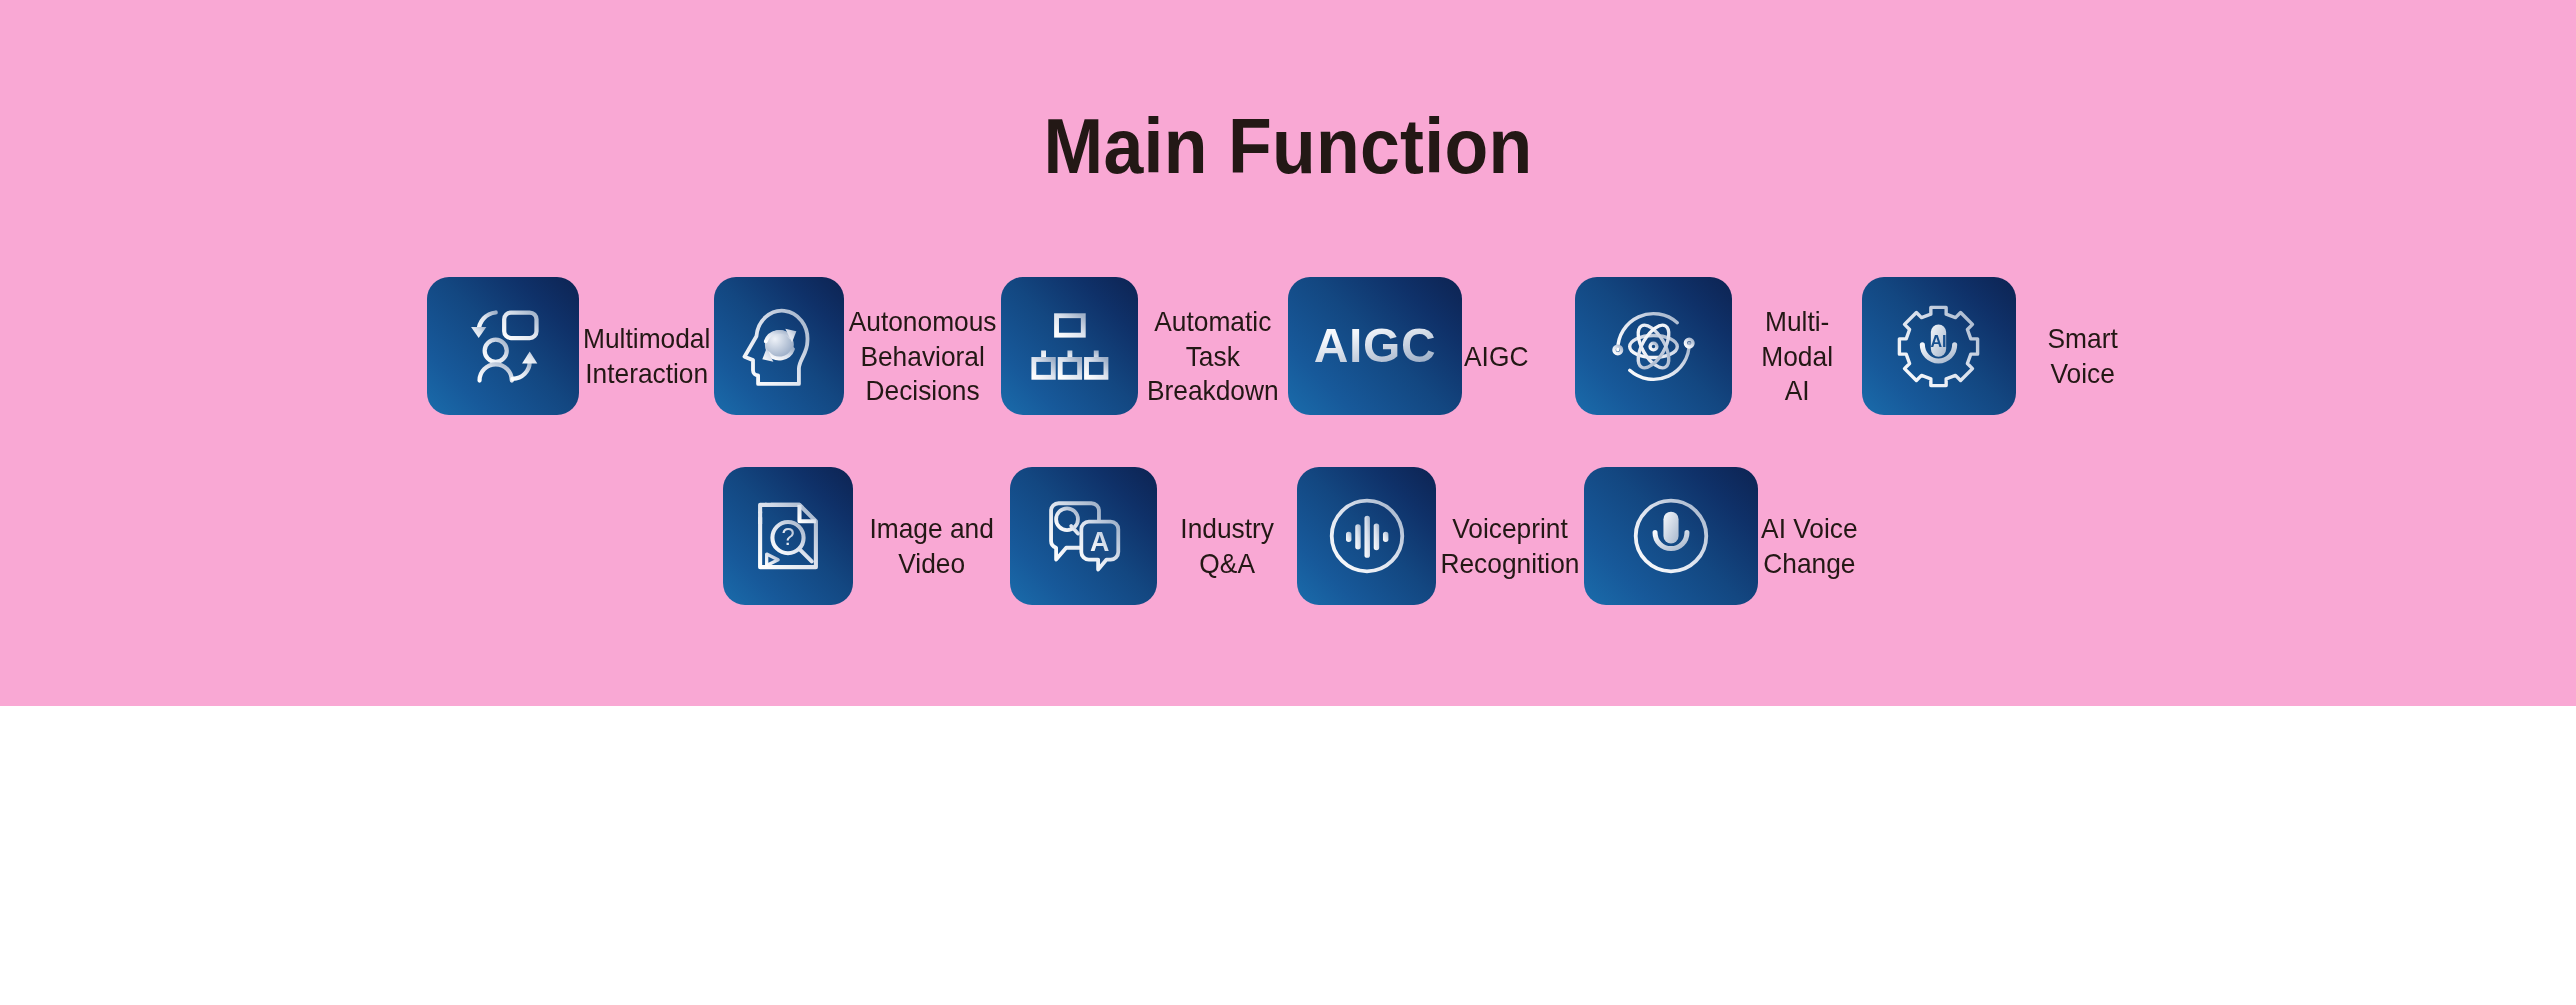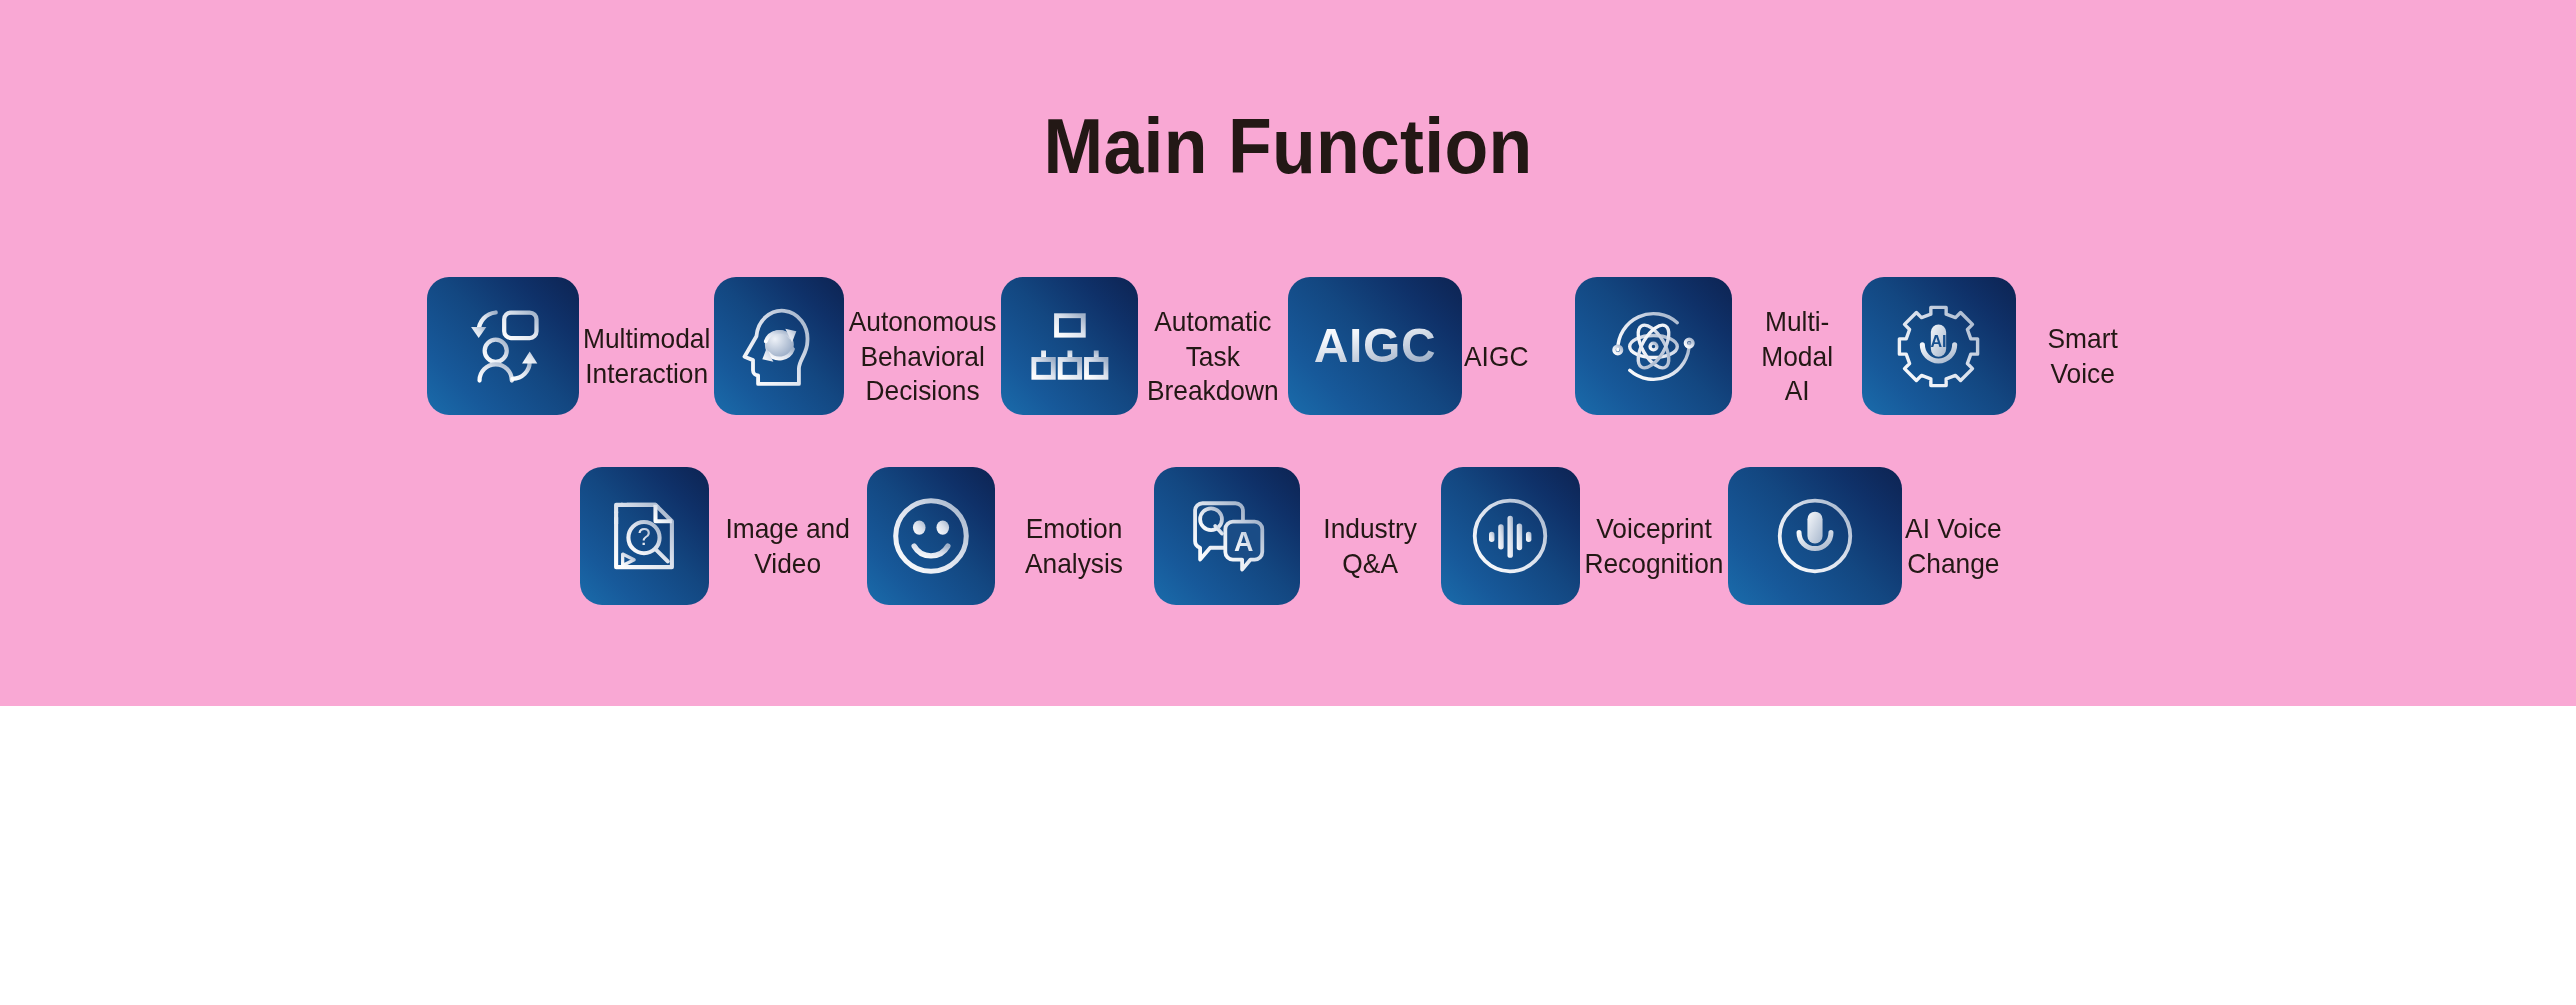--- a/index.html
+++ b/index.html
@@ -277,40 +277,20 @@
               <circle cx="50" cy="52" r="19" stroke="url(#g7)" stroke-width="5" fill="none"></circle>
               <path d="M64 66 L79 81" stroke="url(#g7)" stroke-width="5" stroke-linecap="round"></path>
               <text x="50" y="61" text-anchor="middle" font-family="Liberation Sans, sans-serif" font-size="29" font-weight="400" fill="url(#g7)">?</text>
               <path d="M24 72 L38 79 L24 86 Z" stroke="url(#g7)" stroke-width="4" fill="none" stroke-linejoin="round"></path>
             </svg>
           </span>
         </div>
         <div class="card-label">Image and Video</div>
       </div>
 
-      <div class="card">
-        <div class="tile">
-          <span>
-            <svg width="84" height="84" viewBox="0 0 100 100" fill="none">
-              <defs>
-                <linearGradient id="g8" x1="0" y1="1" x2="1" y2="0">
-                  <stop offset="0%" stop-color="#ffffff"></stop>
-                  <stop offset="55%" stop-color="#d9e0ec"></stop>
-                  <stop offset="100%" stop-color="#9fb0c8"></stop>
-                </linearGradient>
-              </defs>
-              <circle cx="50" cy="50" r="42" stroke="url(#g8)" stroke-width="6" fill="none"></circle>
-              <ellipse cx="36" cy="40" rx="7.5" ry="8.5" fill="url(#g8)"></ellipse>
-              <ellipse cx="64" cy="40" rx="7.5" ry="8.5" fill="url(#g8)"></ellipse>
-              <path d="M30 62 A23 23 0 0 0 70 62" stroke="url(#g8)" stroke-width="6.5" fill="none" stroke-linecap="round"></path>
-            </svg>
-          </span>
-        </div>
-        <div class="card-label">Emotion Analysis</div>
-      </div>
 
       <div class="card">
         <div class="tile">
           <span>
             <svg width="84" height="84" viewBox="0 0 100 100" fill="none">
               <defs>
                 <linearGradient id="g9" x1="0" y1="1" x2="1" y2="0">
                   <stop offset="0%" stop-color="#ffffff"></stop>
                   <stop offset="55%" stop-color="#dbe2ed"></stop>
                   <stop offset="100%" stop-color="#9fb0c8"></stop>

